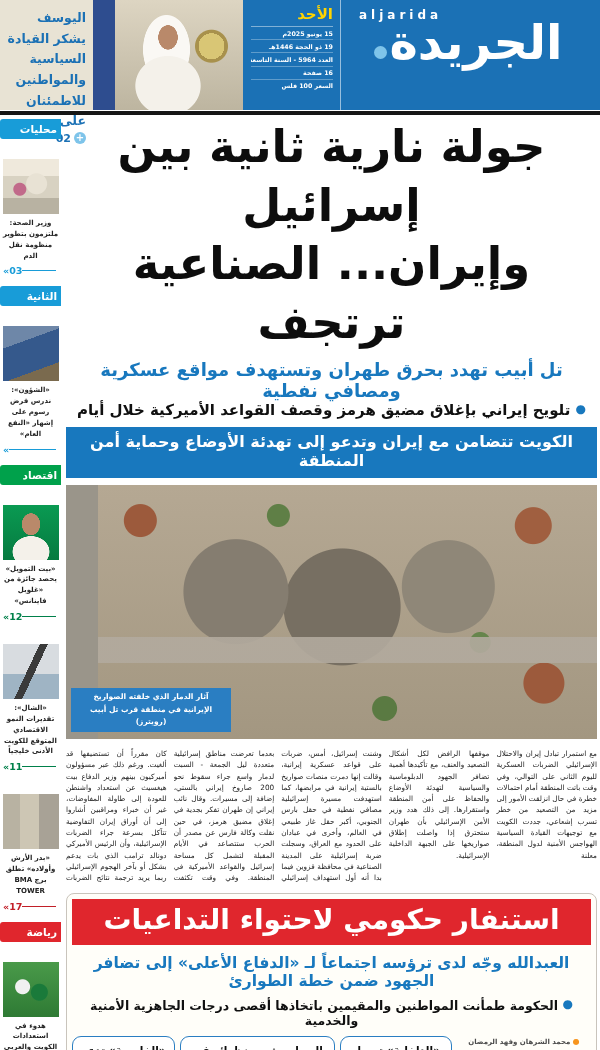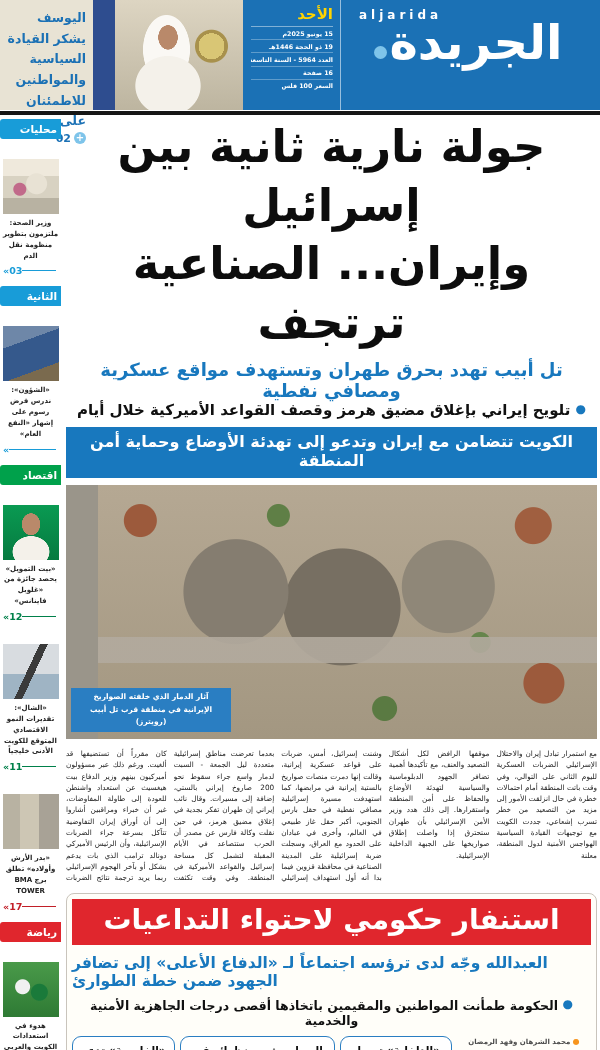--- a/index.html
+++ b/index.html
@@ -91,21 +91,21 @@
       linear-gradient(#b5a893, #a39781);
   }
   .photo-cap { position:absolute; left:5px; bottom:7px; width:160px; background:#2a7ec2; color:#fff; font-size:7.5px; font-weight:bold; line-height:1.7; text-align:center; padding:3px 15px; }
 
   .cols { display:flex; gap:7px; margin-top:9px; }
   .col { flex:1; font-size:7.3px; line-height:1.55; text-align:justify; color:#1c1c1c; height:137px; overflow:hidden; }
 
   
   .gov { margin-top:8px; border:1px solid #c9c4bc; border-radius:8px; padding:5px 5px 6px; background:#fffef9; }
   .banner { background:#e0262d; color:#fff; font-size:28px; font-weight:900; text-align:center; padding:4px 0 9px; }
-  .gov-blue { color:#1878be; font-size:15.5px; font-weight:bold; text-align:left; margin-top:9px; }
+  .gov-blue { color:#1878be; font-size:15.5px; font-weight:bold; text-align:center; margin-top:9px; }
   .gov-bullet { font-size:12.5px; font-weight:bold; text-align:center; margin-top:7px; color:#101010; }
   .gov-row { display:flex; gap:5px; margin-top:8px; }
   .gcol-main { width:134px; flex:none; height:180px; overflow:hidden; }
   .byline { font-size:7px; font-weight:bold; color:#4a4a4a; text-align:center; line-height:1.6; }
   .odot { color:#f7941d; font-size:8px; }
   .gbox { border:1.5px solid #2a7ec2; border-radius:9px; padding:5px 5px 4px; height:180px; overflow:hidden; background:#fff; }
   .gbox-d { width:112px; flex:none; }
   .gbox-y { width:155px; flex:none; }
   .gbox-k { flex:1; }
   .gbox-title { font-size:10.5px; font-weight:900; text-align:center; line-height:1.55; color:#0d0d0d; margin-bottom:4px; }

